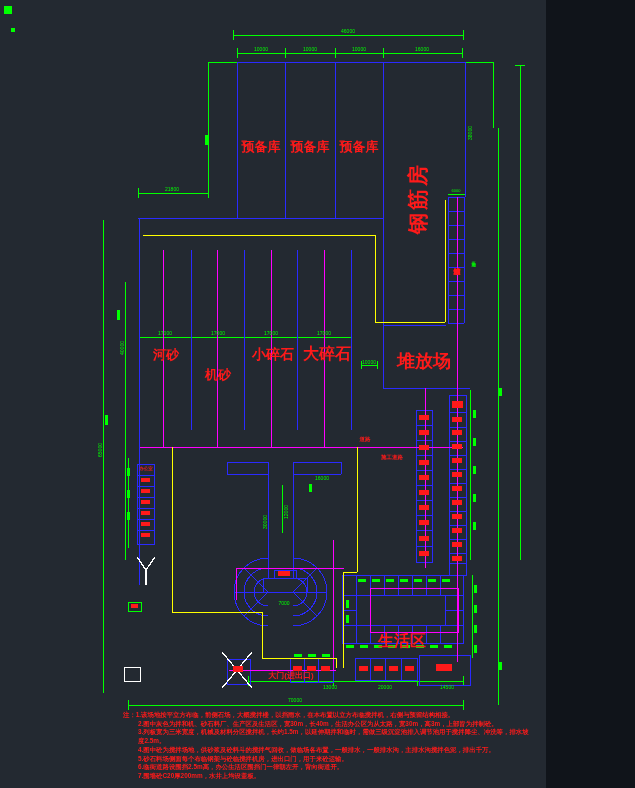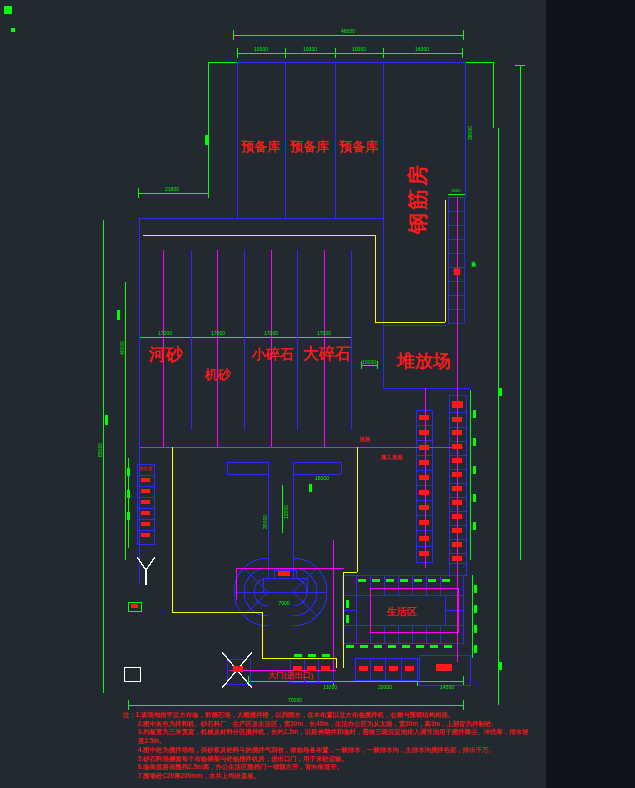--- a/index.html
+++ b/index.html
@@ -215,28 +215,28 @@
         <rect x="474" y="605" width="3" height="8"></rect>
     <rect x="474" y="625" width="3" height="8"></rect>
         <rect x="474" y="645" width="3" height="8"></rect>
   </g>
 </svg>
 
 <div class="lbl red" style="left:261px;top:146px;font-size:13px;">预备库</div>
 <div class="lbl red" style="left:310px;top:146px;font-size:13px;">预备库</div>
 <div class="lbl red" style="left:359px;top:146px;font-size:13px;">预备库</div>
 <div class="lbl red rot" style="left:417px;top:198px;font-size:21px;letter-spacing:3px;">钢筋房</div>
-<div class="lbl red" style="left:166px;top:354px;font-size:17px;">河砂</div>
+<div class="lbl red" style="left:166px;top:354px;font-size:13px;">河砂</div>
 <div class="lbl red" style="left:218px;top:374px;font-size:13px;">机砂</div>
 <div class="lbl red" style="left:273px;top:354px;font-size:14px;">小碎石</div>
 <div class="lbl red" style="left:327px;top:354px;font-size:16px;">大碎石</div>
 <div class="lbl red" style="left:424px;top:361px;font-size:18px;">堆放场</div>
 <div class="lbl red vtxt" style="left:457px;top:262px;font-size:7px;">钢筋堆放</div>
 <div class="lbl red" style="left:146px;top:469px;font-size:4.5px;">办公室</div>
-<div class="lbl red" style="left:402px;top:612px;font-size:10px;">生活区</div>
+<div class="lbl red" style="left:402px;top:642px;font-size:16px;font-family:Liberation Mono, monospace;">生活区</div>
 <div class="lbl red" style="left:291px;top:676px;font-size:8px;">大门(进出口)</div>
 <div class="lbl red" style="left:365px;top:440px;font-size:5.5px;">道路</div>
 <div class="lbl red" style="left:392px;top:458px;font-size:5.5px;">施工道路</div>
 <div class="lbl vtxt" style="left:473px;top:258px;font-size:4.5px;color:#00ff00;">施工道路</div>
 
 <div class="lbl dim" style="left:348px;top:31px;">46000</div>
 <div class="lbl dim" style="left:261px;top:49px;">10000</div>
 <div class="lbl dim" style="left:310px;top:49px;">10000</div>
 <div class="lbl dim" style="left:359px;top:49px;">10000</div>
 <div class="lbl dim" style="left:422px;top:49px;">16000</div>

